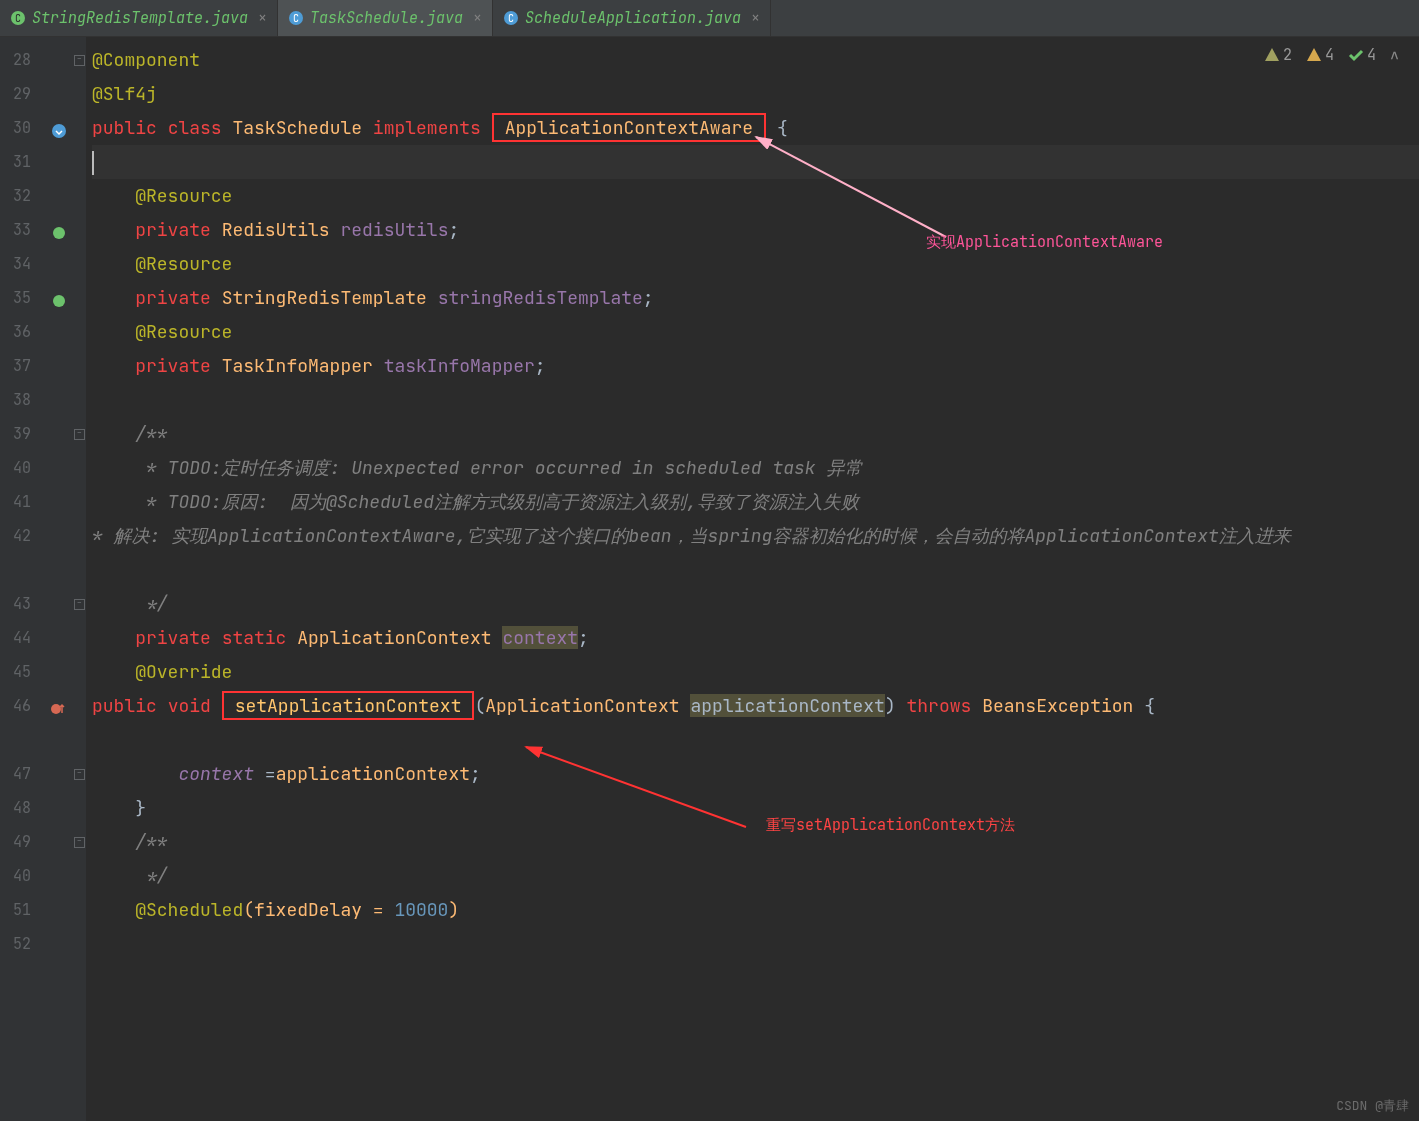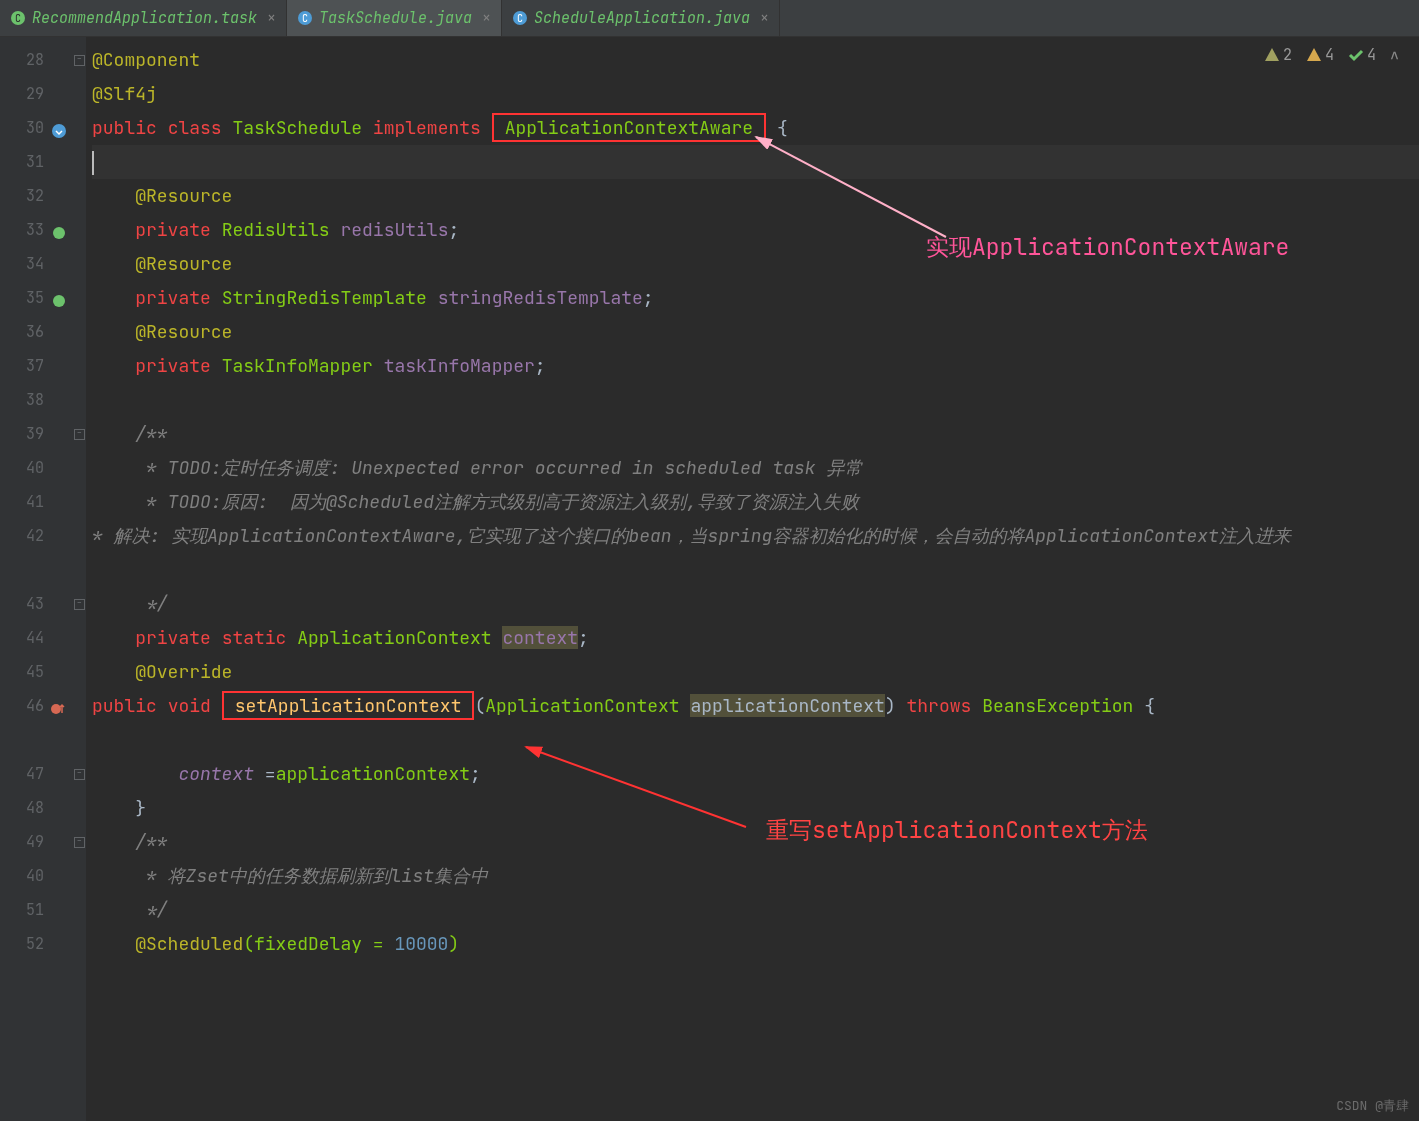--- a/index.html
+++ b/index.html
@@ -4,59 +4,59 @@
 <style>
 html,body{margin:0;padding:0;background:#2b2b2b;font-family:"JetBrains Mono","Consolas",monospace;font-size:18px;color:#a9b7c6;overflow:hidden;height:100%}
 .ide{display:flex;flex-direction:column;height:100vh;width:100%}
 .tabs{display:flex;background:#3c3f41;height:36px;border-bottom:1px solid #323232;flex-shrink:0}
 .tab{display:flex;align-items:center;padding:0 10px;gap:6px;border-right:1px solid #323232;color:#808080;cursor:pointer;font-size:15px;font-style:italic}
 .tab.active{background:#4e5254;color:#6cc26c}
 .tab:not(.active){color:#6cc26c}
 .tab .close{color:#808080;font-style:normal;margin-left:4px}
 .tab .ficon{width:16px;height:16px;display:inline-flex;align-items:center;justify-content:center;font-style:normal}
 .body{display:flex;flex:1;overflow:hidden;position:relative}
-.gutter{width:72px;background:#313335;text-align:right;color:#606366;font-size:15px;padding-top:6px;user-select:none;flex-shrink:0}
+.gutter{width:72px;background:#313335;text-align:center;color:#606366;font-size:15px;padding-top:6px;user-select:none;flex-shrink:0}
 .gutter .ln{height:34px;line-height:34px;padding-right:28px;position:relative}
 .gutter .gi{position:absolute;right:4px;top:7px;width:18px;height:18px}
 .fold-col{width:14px;background:#313335;padding-top:6px;flex-shrink:0}
 .fold-col .fc{height:34px;position:relative}
 .fold-col .fm{position:absolute;top:12px;left:2px;width:9px;height:9px;border:1px solid #606366;background:#313335}
 .fold-col .fm::after{content:"−";position:absolute;top:-5px;left:1px;color:#606366;font-size:11px}
 .editor{flex:1;padding:6px 0 0 6px;position:relative;overflow:hidden}
 .row{height:34px;line-height:34px;white-space:pre}
 .row.cur{background:#323232}
 .kw{color:#ef4444}
 .ann{color:#bbb529}
-.id{color:#84cc16}
+.id{color:#fdba74}
 .fn{color:#ffc66d}
 .cmt{color:#808080;font-style:italic}
 .param{color:#a9b7c6}
 .field{color:#9876aa}
 .hlbg{background:#52503a}
 .boxed{border:2px solid #ff3333;padding:1px 11px}
 .caret{display:inline-block;width:2px;height:24px;background:#bbb;vertical-align:middle}
 .inspect{position:absolute;top:8px;right:20px;display:flex;gap:14px;align-items:center;color:#999;font-size:15px}
 .inspect .ic{display:inline-flex;align-items:center;gap:3px}
 .watermark{position:absolute;bottom:6px;right:10px;color:#6b6b6b;font-size:13px}
 svg.arrow{position:absolute;pointer-events:none}
-.annot{position:absolute;color:#ff5599;font-size:23px}
+.annot{position:absolute;color:#ff5599;font-size:15px}
 </style>
 </head>
 <body>
 
 <div class="ide">
   <div class="tabs">
     <div class="tab">
       <span class="ficon">
           <svg width="16" height="16">
             <circle cx="8" cy="8" r="7" fill="#6cc26c"></circle>
             <text x="8" y="12" text-anchor="middle" font-size="10" fill="#2b2b2b">C</text>
           </svg>
         </span>
-      <span>RecommendApplication.task</span>
+      <span>StringRedisTemplate.java</span>
       <span class="close">×</span>
     </div>
     <div class="tab active">
       <span class="ficon">
           <svg width="16" height="16">
             <circle cx="8" cy="8" r="7" fill="#4e9cd6"></circle>
             <text x="8" y="12" text-anchor="middle" font-size="10" fill="#fff">C</text>
           </svg>
         </span>
       <span>TaskSchedule.java</span>
@@ -194,21 +194,20 @@
       <div class="row">    <span class="cmt"> * TODO:定时任务调度: Unexpected error occurred in scheduled task 异常</span></div>
       <div class="row">    <span class="cmt"> * TODO:原因:  因为@Scheduled注解方式级别高于资源注入级别,导致了资源注入失败</span></div>
       <div class="row" style="height:68px;line-height:34px;white-space:normal">    <span class="cmt"> * 解决:  实现ApplicationContextAware,它实现了这个接口的bean，当spring容器初始化的时候，会自动的将ApplicationContext注入进来</span></div>
       <div class="row">    <span class="cmt"> */</span></div>
       <div class="row">    <span class="kw">private</span> <span class="kw">static</span> <span class="id">ApplicationContext</span> <span class="field hlbg">context</span><span>;</span></div>
       <div class="row">    <span class="ann">@Override</span></div>
       <div class="row" style="height:68px;line-height:34px;white-space:normal">    <span class="kw">public</span> <span class="kw">void</span> <span class="boxed fn">setApplicationContext</span><span>(</span><span class="id">ApplicationContext</span> <span class="param hlbg">applicationContext</span><span>)</span> <span class="kw">throws</span> <span class="id">BeansException</span><span> {</span></div>
       <div class="row">        <span class="field" style="font-style:italic">context</span><span> =</span><span class="id">applicationContext</span><span>;</span></div>
       <div class="row">    <span>}</span></div>
       <div class="row">    <span class="cmt">/**</span></div>
-      <div class="row">    <span class="cmt"> * 将Zset中的任务数据刷新到list集合中</span></div>
       <div class="row">    <span class="cmt"> */</span></div>
       <div class="row">    <span class="ann">@Scheduled</span><span class="id">(fixedDelay = </span><span style="color:#6897bb">10000</span><span class="id">)</span></div>
 
       <svg class="arrow" style="top:90px;left:650px" width="240" height="130">
           <defs>
             <marker id="ah1" markerWidth="10" markerHeight="10" refX="8" refY="3" orient="auto">
               <path d="M0,0 L0,6 L9,3 z" fill="#ffb0c8"></path>
             </marker>
           </defs>
           <line x1="210" y1="110" x2="20" y2="10" stroke="#ffb0c8" stroke-width="2" marker-end="url(#ah1)"></line>

